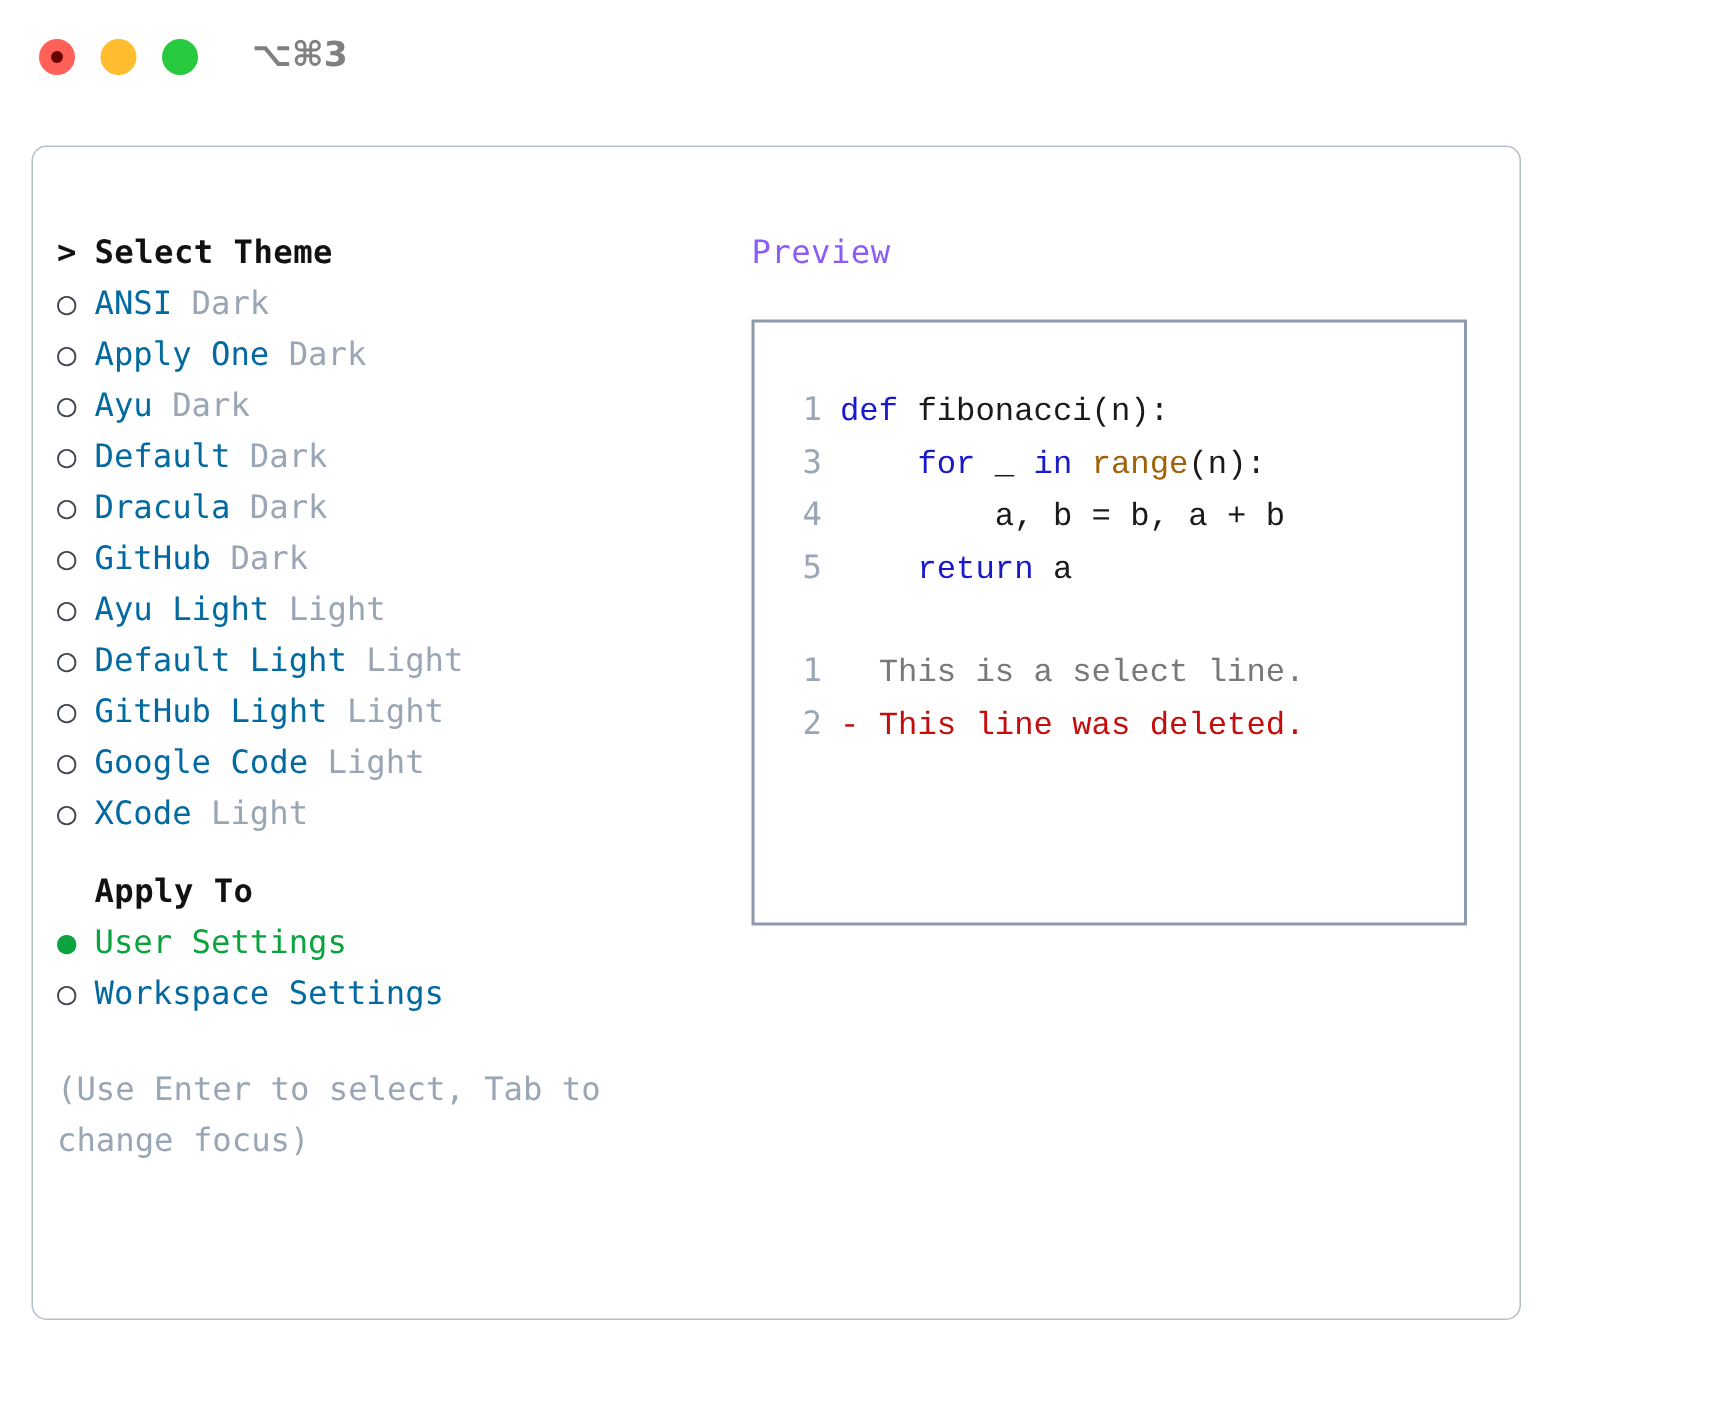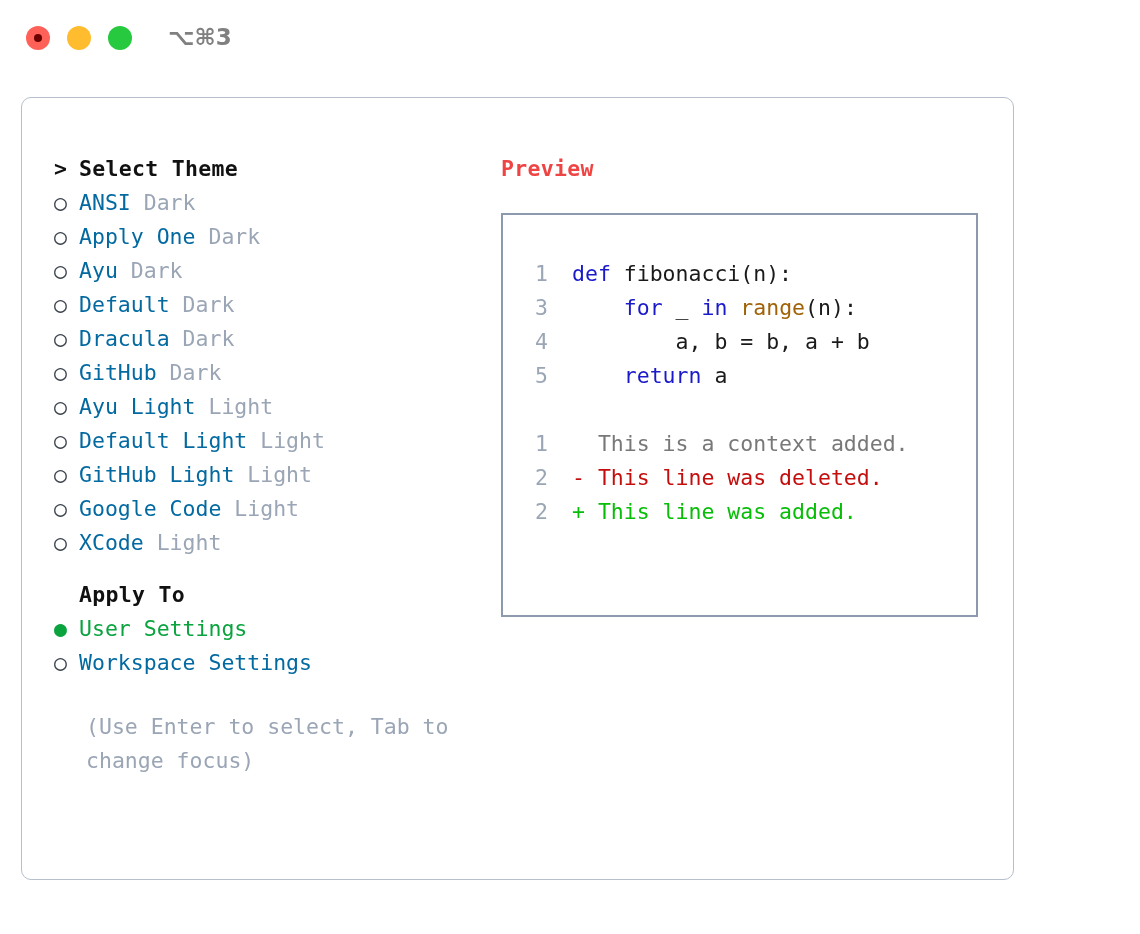--- a/index.html
+++ b/index.html
@@ -72,21 +72,21 @@
     width: 993px; height: 783px;
     border: 1.5px solid #b6bfcb;
     border-radius: 10px;
     box-sizing: border-box;
     background: #ffffff;
   }
 
   
   .left-col {
     position: absolute;
-    left: 32px; top: 54px;
+    left: 16px; top: 54px;
     width: 440px;
   }
   .row {
     height: 34px;
     line-height: 34px;
     font-size: 21.5px;
     white-space: pre;
     color: #262626;
   }
   .heading {
@@ -105,33 +105,32 @@
   .badge        { color: #9aa5b5; }
   .spacer-sm    { height: 18px; }
   .spacer-md    { height: 30px; }
 
   .hint {
     font-size: 21.5px;
     line-height: 34px;
     color: #9aa5b5;
     white-space: pre-wrap;
     width: 410px;
-    margin-left: 32px;
   }
 
   
   .right-col {
     position: absolute;
     left: 479px; top: 54px;
     width: 490px;
   }
   .preview-title {
     font-size: 21.5px;
-    font-weight: bold;
-    color: #ef4444;
+    font-weight: normal;
+    color: #8b5cf6;
     line-height: 34px;
     letter-spacing: 0.3px;
   }
   .preview-box {
     margin-top: 27px;
     width: 477px;
     height: 404px;
     border: 2px solid #8d9aad;
     box-sizing: border-box;
     background: #ffffff;
@@ -142,21 +141,21 @@
     line-height: 34px;
     white-space: pre;
     padding-left: 19px;
   }
   .gutter {
     display: inline-block;
     width: 26px;
     text-align: right;
     color: #9aa5b5;
   }
-  .code-body { margin-left: 24px; }
+  .code-body { margin-left: 12px; font-family: Liberation Mono, monospace; }
 
   .tok-kw   { color: #1a1aca; }
   .tok-fn   { color: #a16207; }
   .tok-num  { color: #00bf22; }
   .tok-plain{ color: #1a1a1a; }
   .tok-ctx  { color: #787878; }
   .tok-del  { color: #c40d0d; }
   .tok-add  { color: #07bd07; }
 
   .blank-line { height: 34px; }
@@ -214,21 +213,20 @@
 
       <div class="preview-box">
         <div id="code-block">
             <div class="code-line"><span class="gutter">1</span><span class="code-body"><span class="tok-kw">def </span><span class="tok-plain">fibonacci(n):</span></span></div>
             <div class="code-line"><span class="gutter">3</span><span class="code-body"><span class="tok-plain">    </span><span class="tok-kw">for</span><span class="tok-plain"> _ </span><span class="tok-kw">in</span><span class="tok-plain"> </span><span class="tok-fn">range</span><span class="tok-plain">(n):</span></span></div>
             <div class="code-line"><span class="gutter">4</span><span class="code-body"><span class="tok-plain">        a, b = b, a + b</span></span></div>
             <div class="code-line"><span class="gutter">5</span><span class="code-body"><span class="tok-plain">    </span><span class="tok-kw">return</span><span class="tok-plain"> a</span></span></div>
           </div>
         <div class="blank-line"></div>
         <div id="diff-block">
-            <div class="code-line"><span class="gutter">1</span><span class="code-body tok-ctx"><span> </span><span> This is a context added.</span></span></div>
+            <div class="code-line"><span class="gutter">1</span><span class="code-body tok-ctx"><span> </span><span> This is a select line.</span></span></div>
             <div class="code-line"><span class="gutter">2</span><span class="code-body tok-del"><span>-</span><span> This line was deleted.</span></span></div>
-            <div class="code-line"><span class="gutter">2</span><span class="code-body tok-add"><span>+</span><span> This line was added.</span></span></div>
           </div>
       </div>
     </div>
 
   </div>
 </div>
 
 </body></html>

